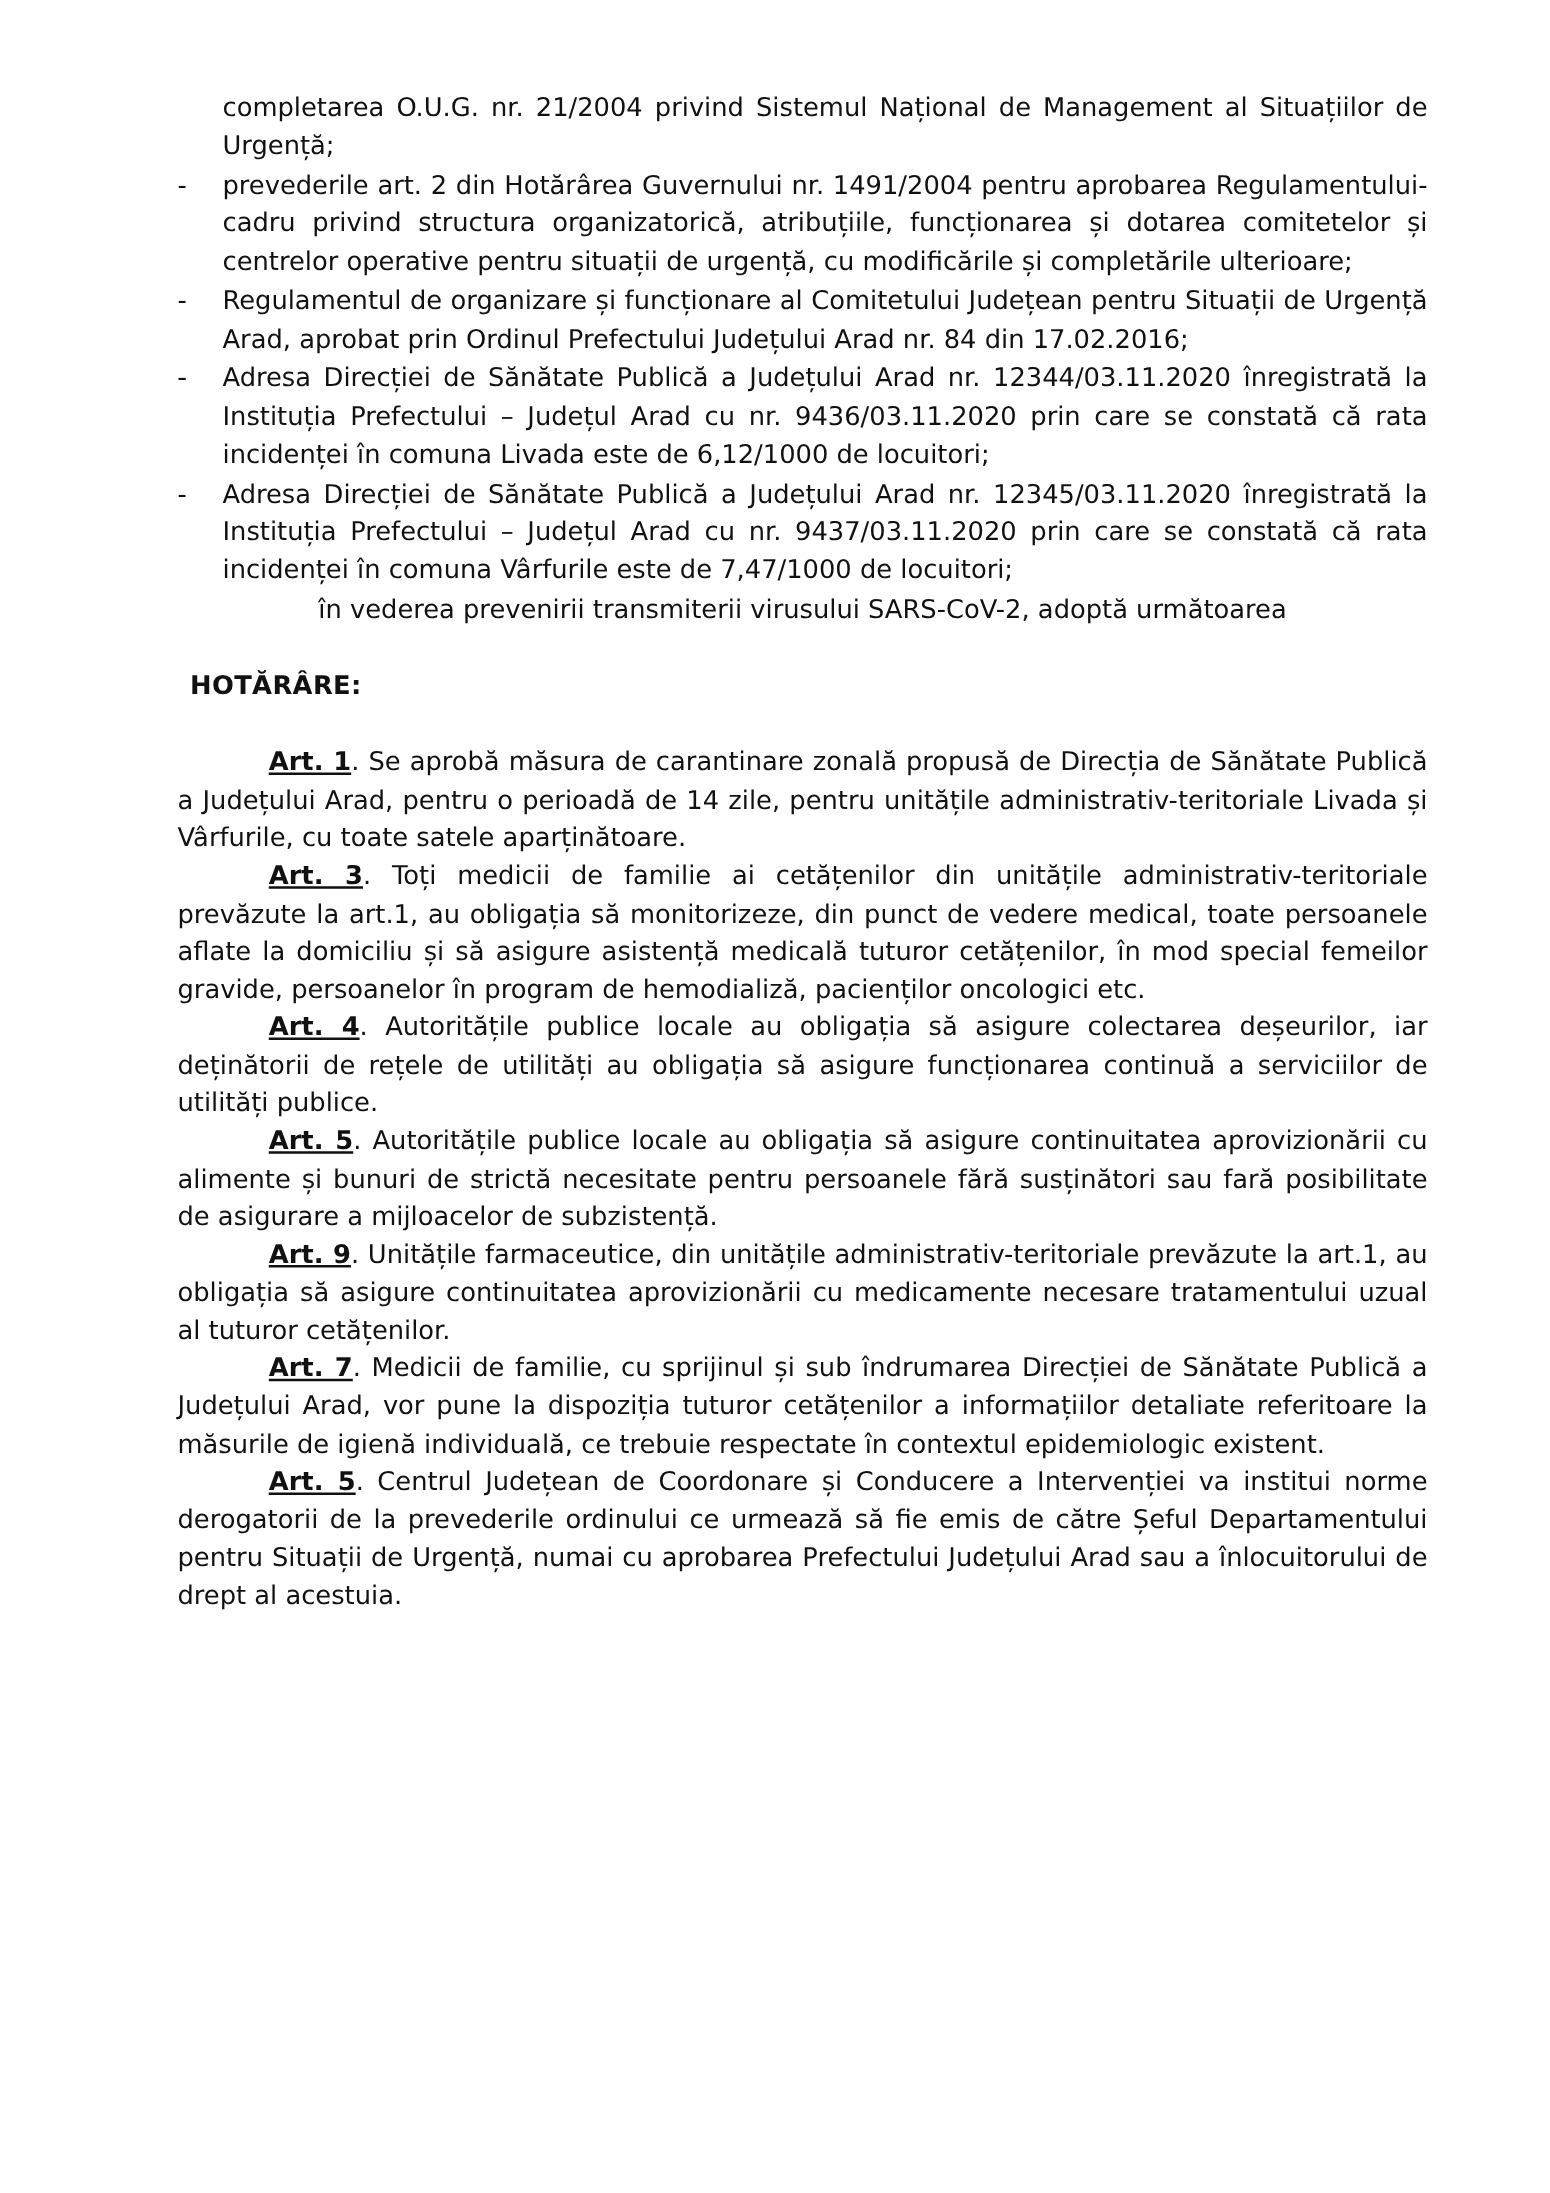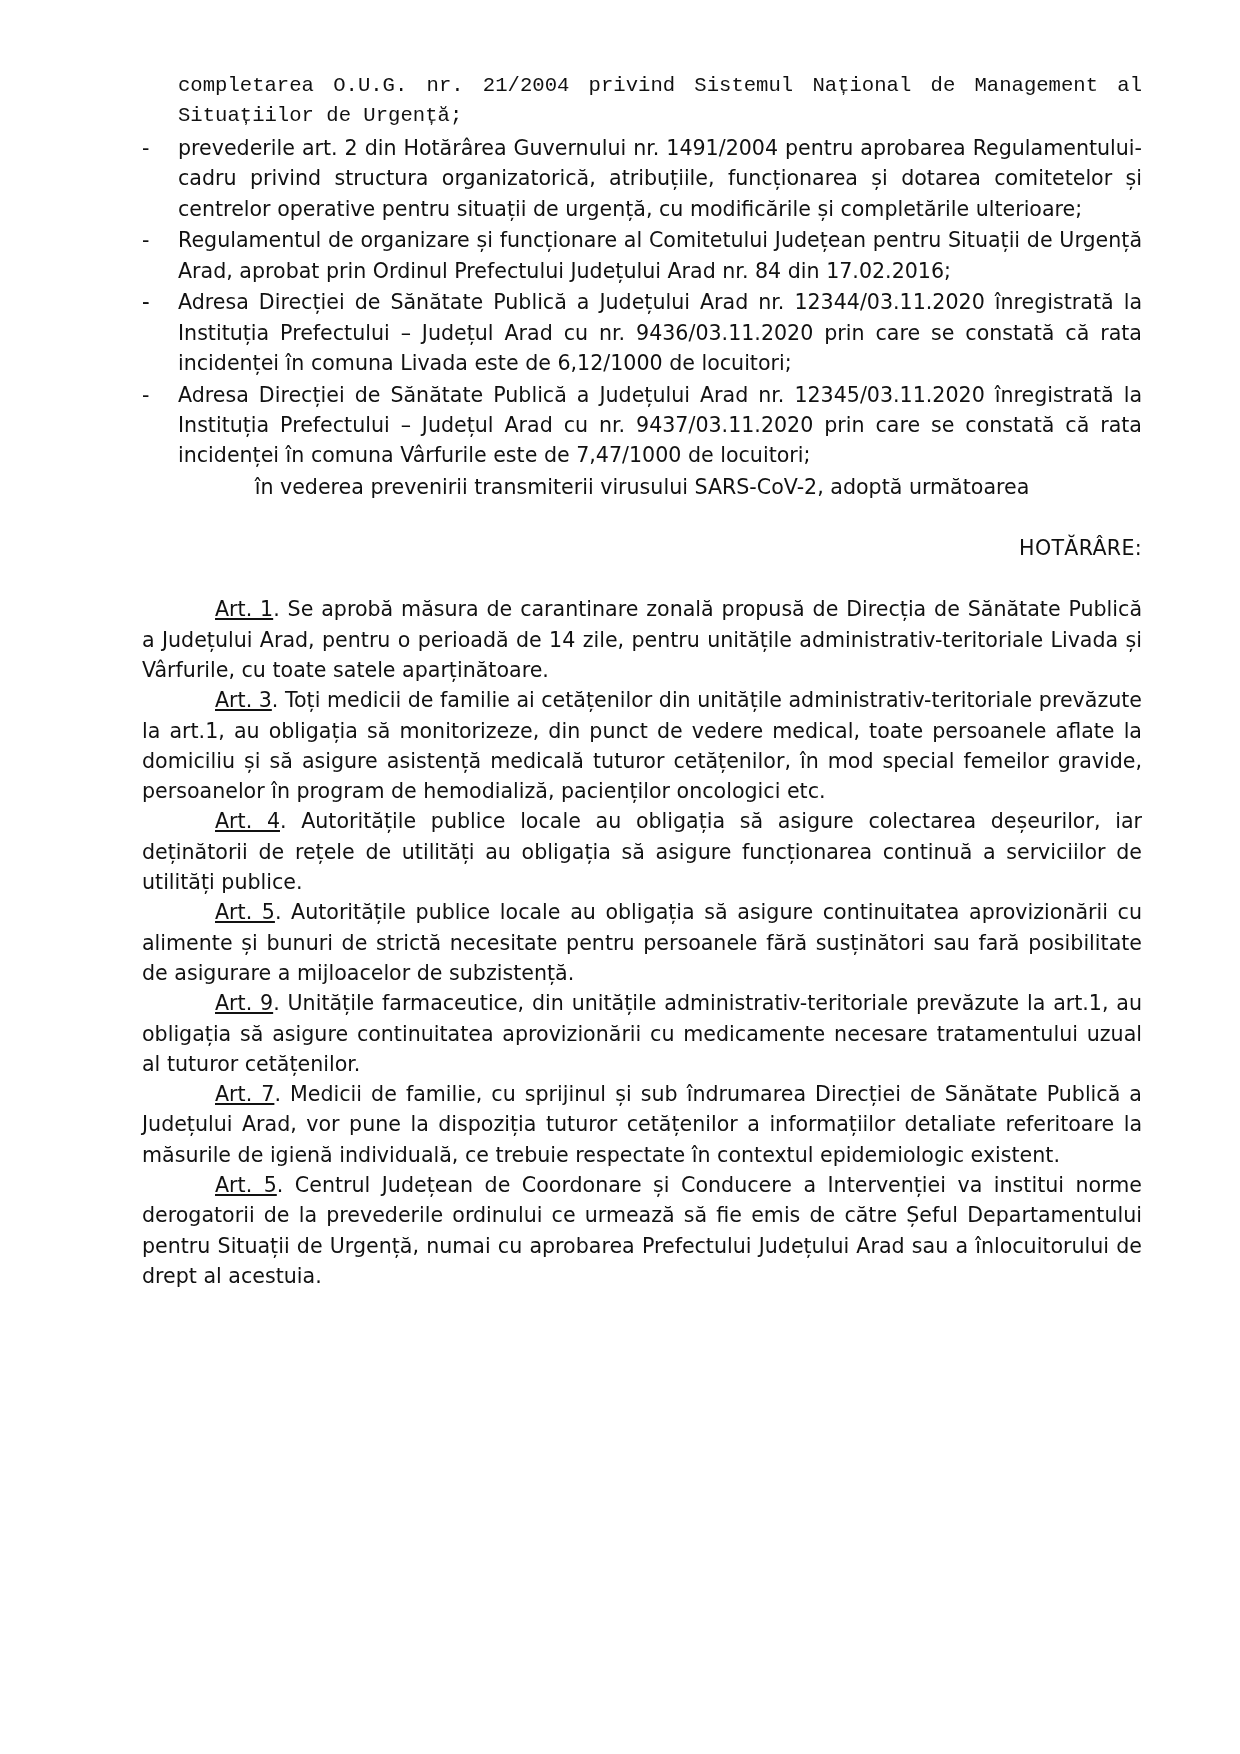--- a/index.html
+++ b/index.html
@@ -5,29 +5,29 @@
   html, body { margin: 0; padding: 0; background: #ffffff; }
   body { width: 1240px; height: 1754px; position: relative; overflow: hidden; }
   .page {
     position: absolute; left: 142px; top: 71px; width: 1000px;
     font-family: "DejaVu Sans", sans-serif; font-size: 20.6px; line-height: 30.3px;
     color: #111111; text-align: justify;
   }
   .bullets { margin: 0; padding: 0; list-style: none; }
   .bullet { position: relative; padding-left: 36px; margin-bottom: 1.4px; }
   .bullet .dash { position: absolute; left: 0; top: 0; width: 20px; }
-  .bullet.cont { margin-top: 0; font-family: Liberation Mono, monospace; }
+  .bullet.cont { margin-top: 0; }
   .p { margin: 0; }
   .intro { margin-top: 0; text-align: center; }
   .title {
-    text-align: right; font-weight: normal; margin: 31px 0 31px 0; letter-spacing: 0.3px;
+    text-align: left; font-weight: bold; margin: 31px 0 31px 0; letter-spacing: 0.3px;
     padding-left: 10px;
   }
   .art { margin: 0; text-indent: 73px; }
-  .art .label { font-weight: normal; text-decoration: underline; }
+  .art .label { font-weight: bold; text-decoration: underline; }
 </style>
 </head>
 <body>
 
 <div class="page">
   <ul class="bullets">
     <li class="bullet cont">
       <span>completarea O.U.G. nr. 21/2004 privind Sistemul Național de Management al Situațiilor de Urgență;</span>
     </li>
     <li class="bullet">

